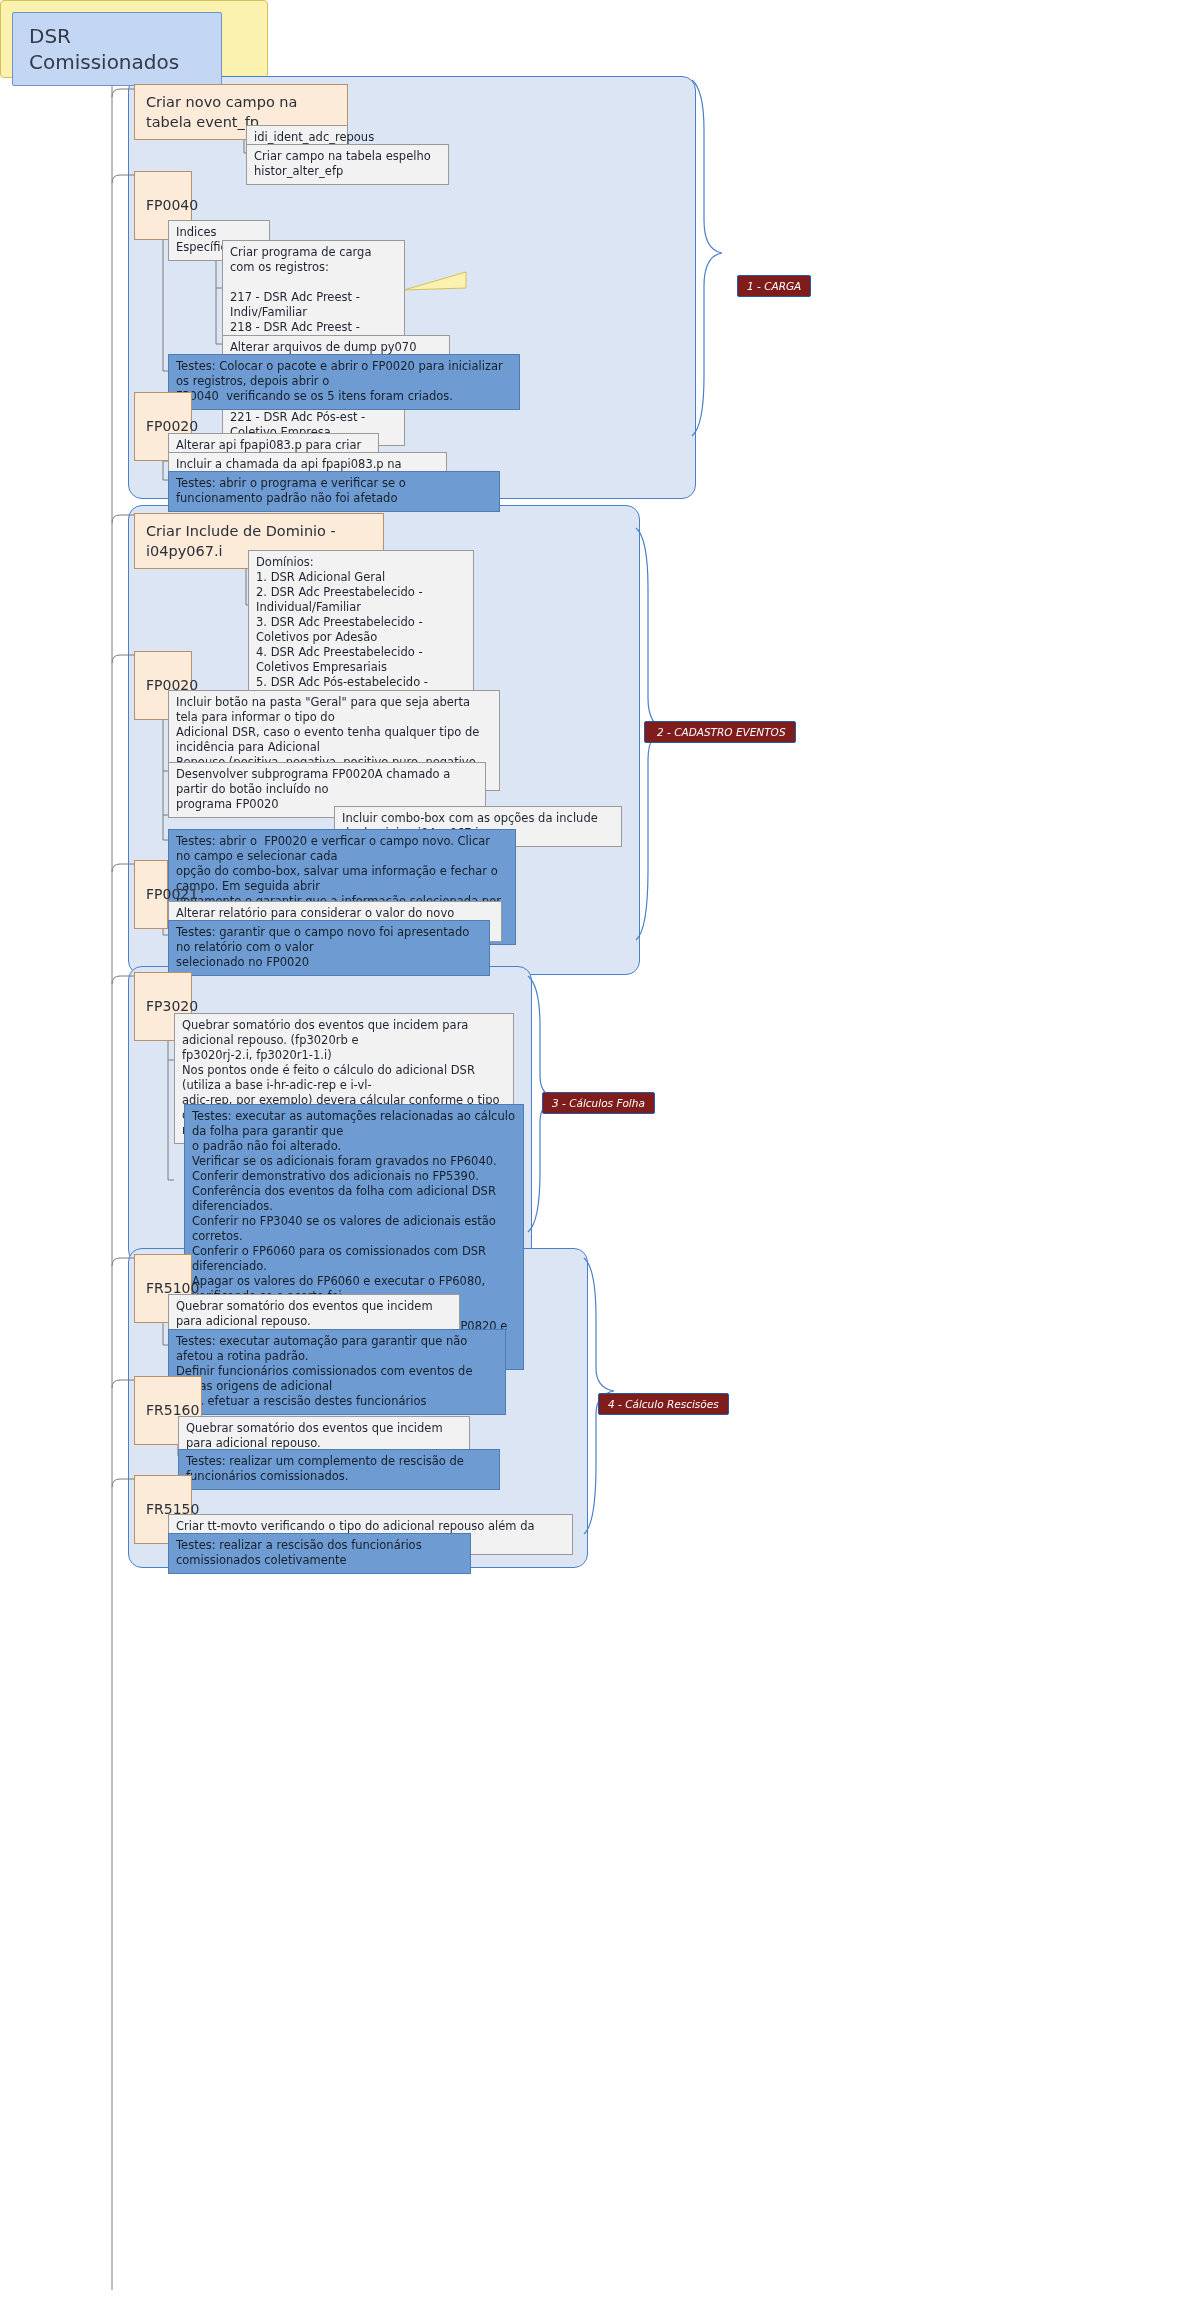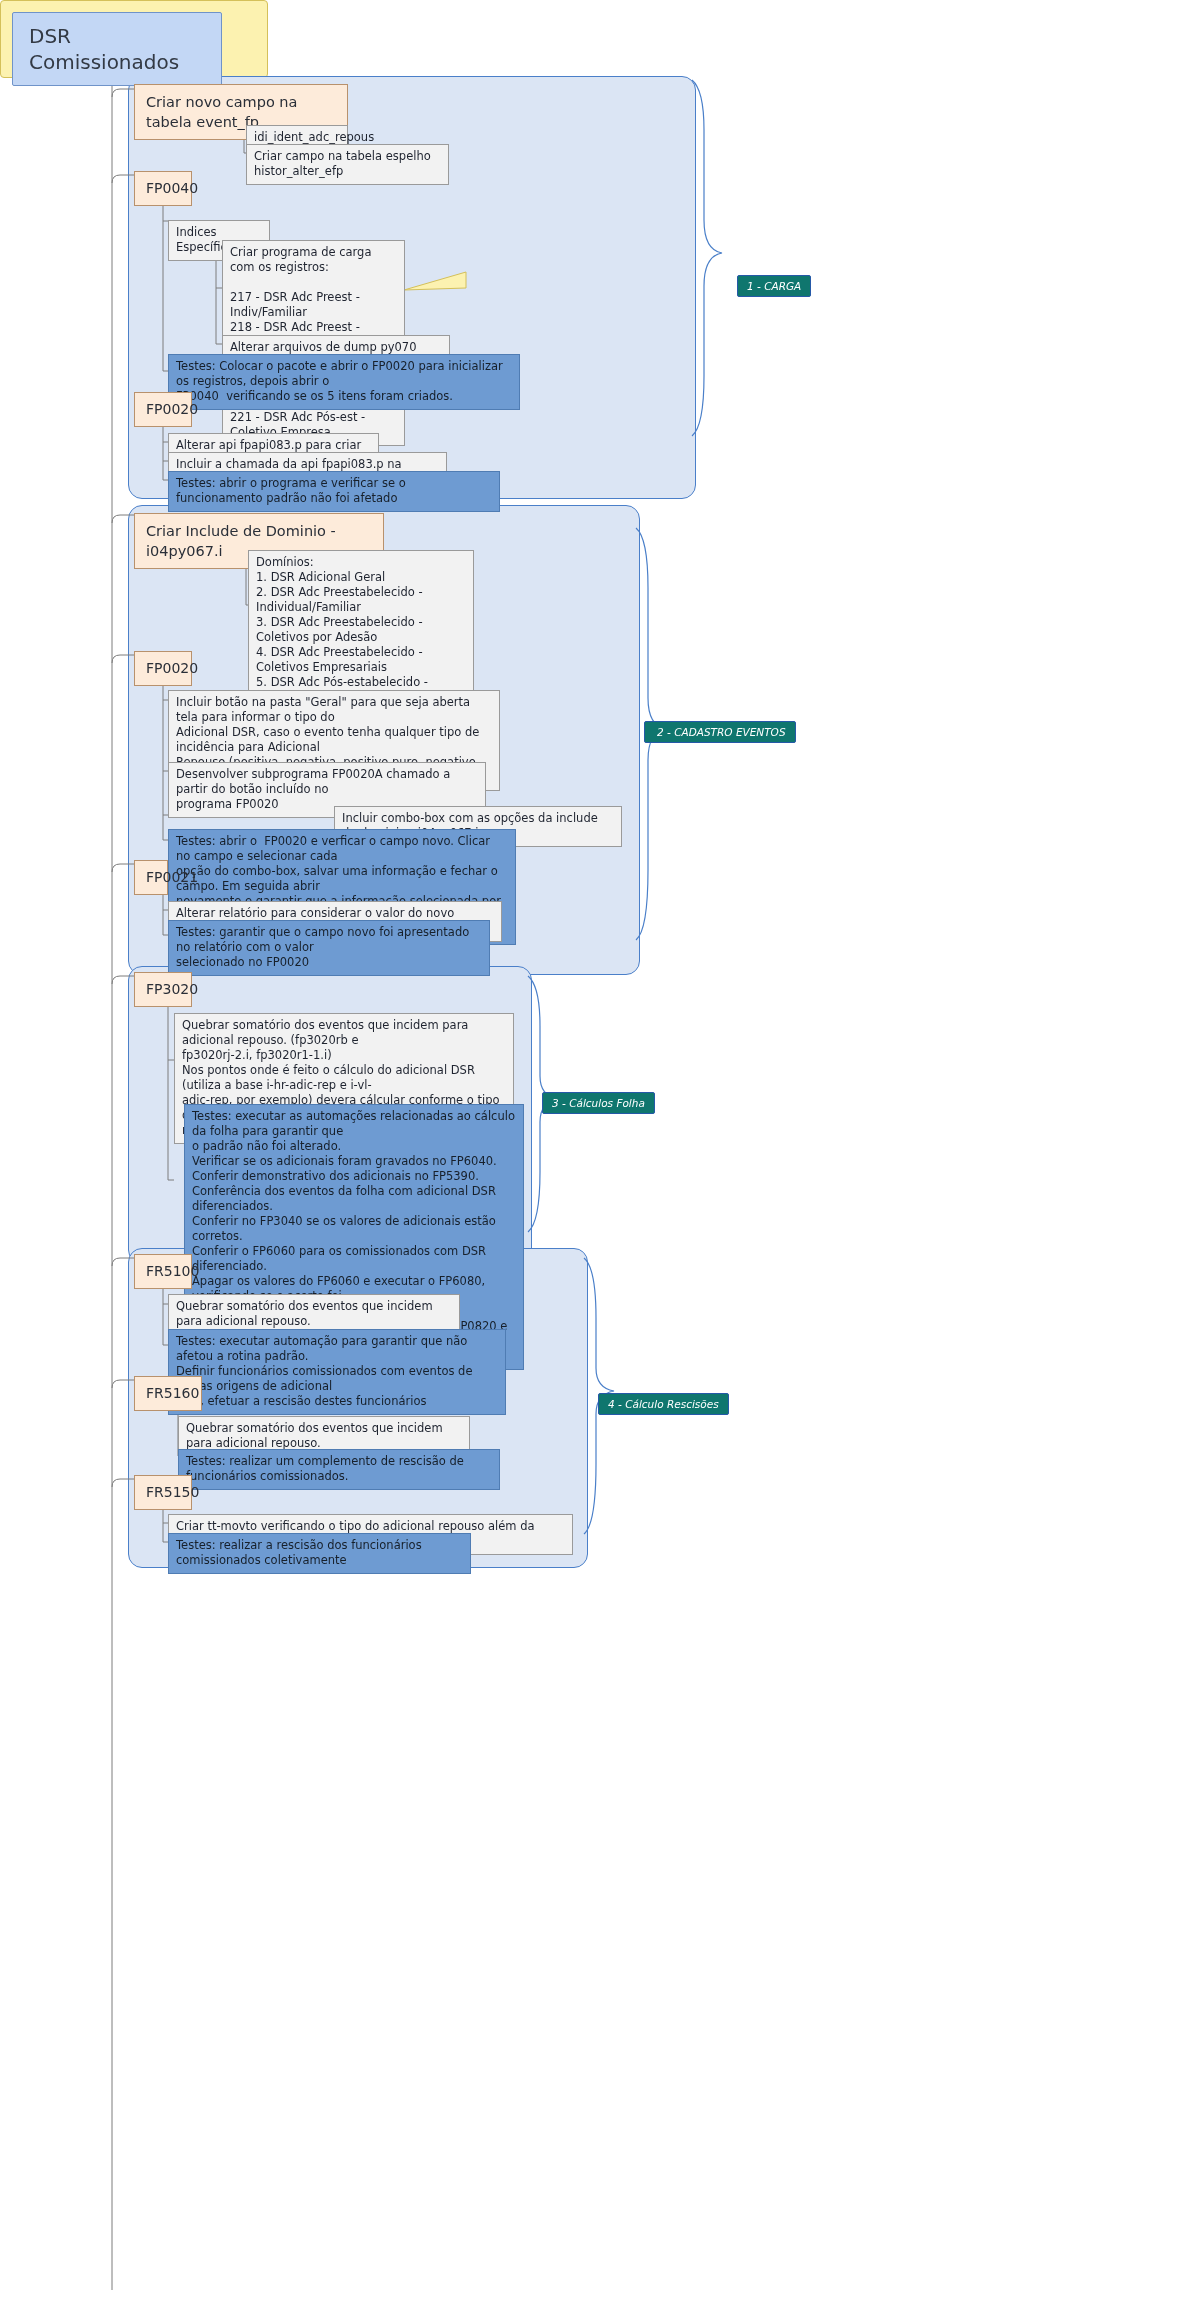--- a/index.html
+++ b/index.html
@@ -36,21 +36,21 @@
     line-height:26px;
     padding:10px 16px;
     color:#333a45;
     border-radius:2px;
   }
   .prog{
     background:#fdebda;
     border:1px solid #b8916c;
     font-size:14px;
     line-height:19px;
-    padding:7px 11px;
+    padding:24px 11px;
     color:#2a2f38;
   }
   .title-node{
     background:#fdebda;
     border:1px solid #b8916c;
     font-size:14.5px;
     line-height:20px;
     padding:7px 11px;
     color:#2a2f38;
   }
@@ -64,21 +64,21 @@
     border:1px solid #d4c05a;
     border-radius:4px;
     font-size:13px;
     line-height:20px;
     padding:8px 12px;
     color:#2a2f38;
     z-index:8;
   }
   .badge{
     position:absolute;
-    background:#0f766e;
+    background:#7f1d1d;
     border:1px solid #2559a8;
     color:#ffffff;
     font-style:italic;
     font-size:10.5px;
     line-height:14px;
     padding:3px 9px;
     border-radius:2px;
     white-space:nowrap;
     z-index:9;
   }

